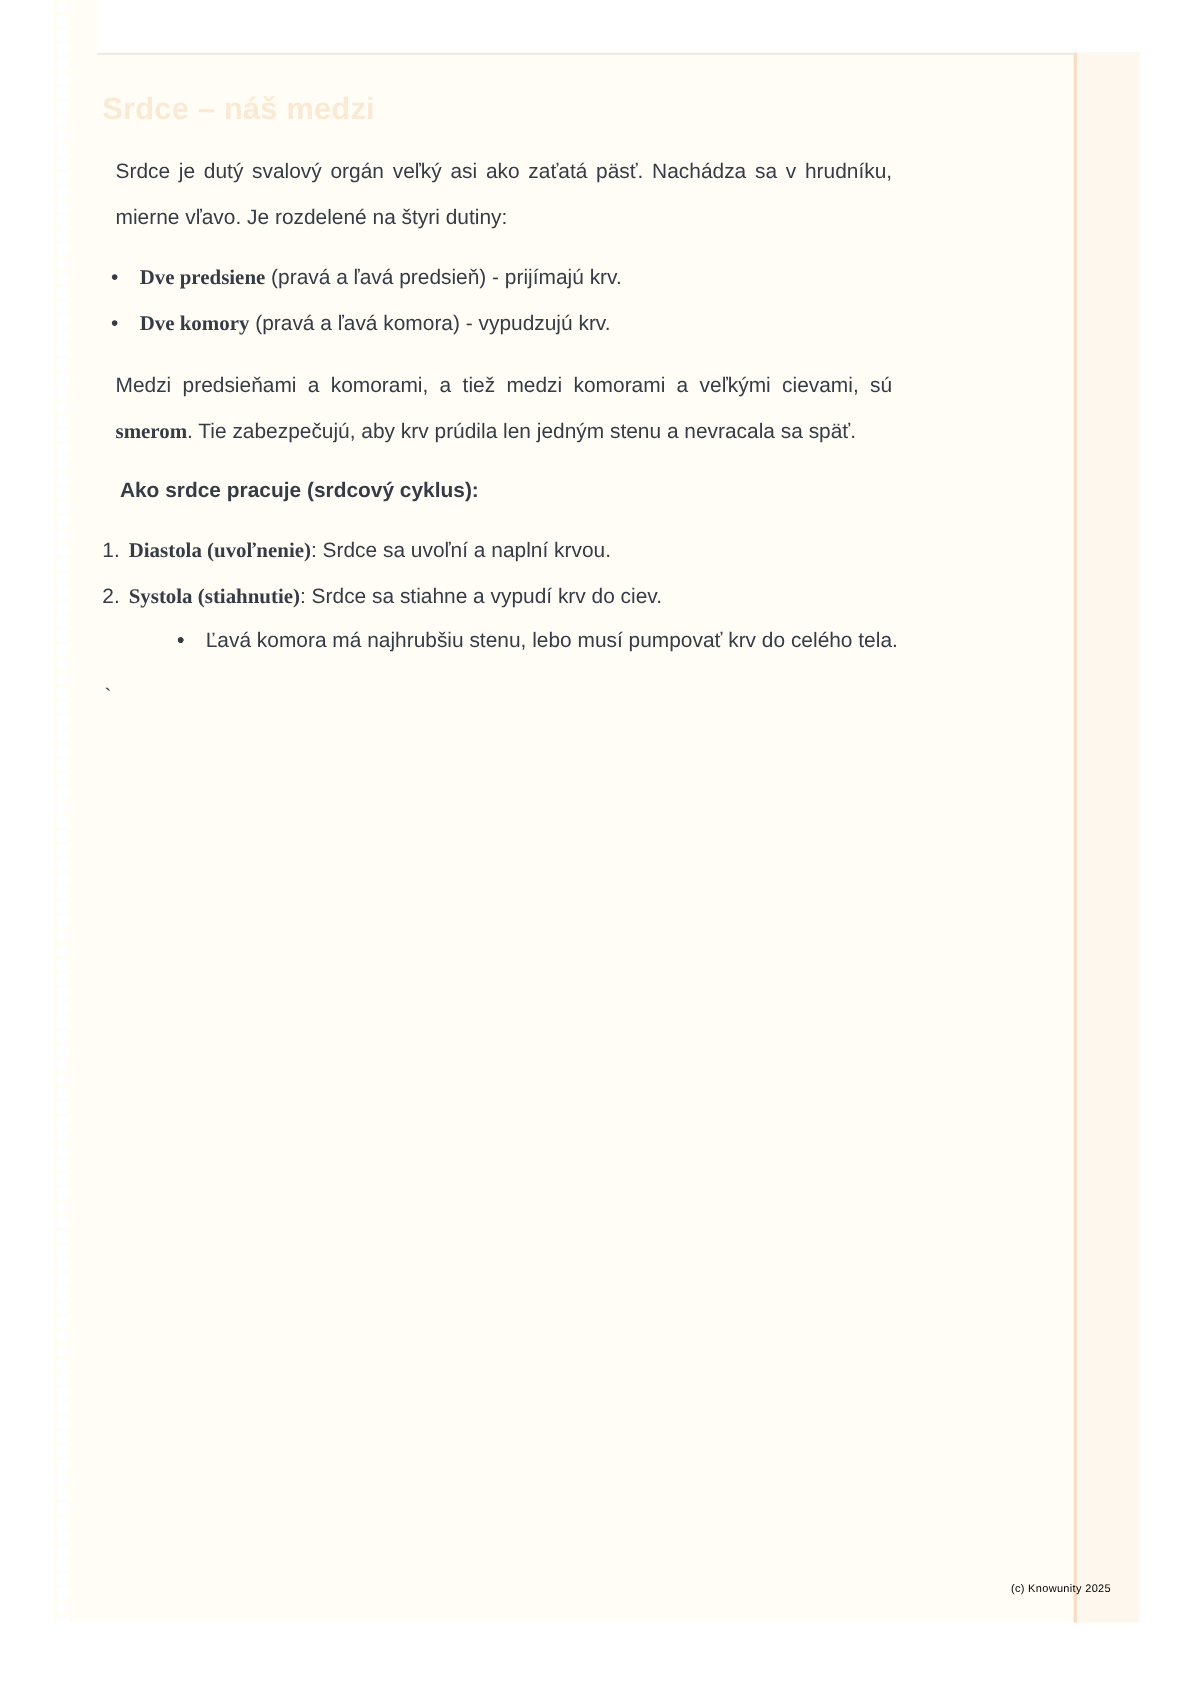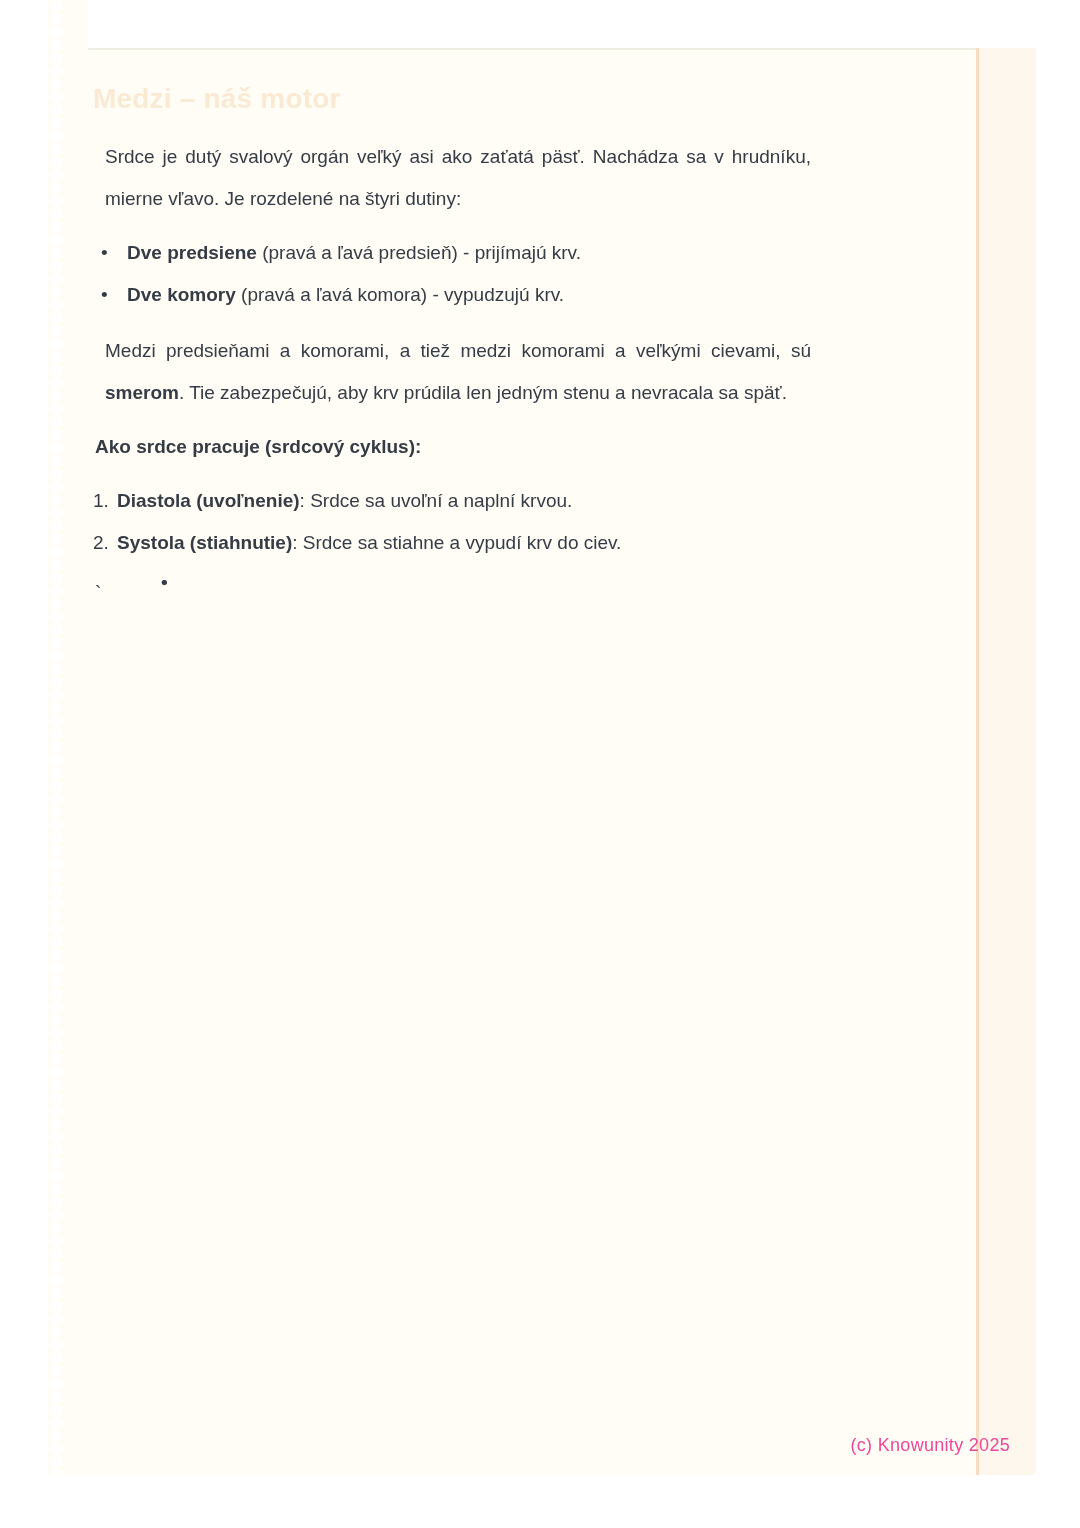--- a/index.html
+++ b/index.html
@@ -61,21 +61,21 @@
     line-height: 30px;
     font-weight: 700;
     color: #fbead3;
     letter-spacing: 0.2px;
   }
 
   p.body-par { margin: 12px; text-align: justify; }
   p.body-par.spaced { margin-top: 14px; }
 
   .subheading {
-    margin: 4px 0 0 2px;
+    margin: 4px 0 0 16px;
     font-weight: 700;
     line-height: 42px;
   }
 
   ul.chambers-list {
     list-style: none;
     margin: 9px 0 0 0;
     padding: 0;
   }
   ul.chambers-list > li {
@@ -111,43 +111,43 @@
     padding-left: 70px;
     line-height: 41px;
   }
   ul.sub-list .bullet-dot { left: 44px; line-height: 41px; }
 
   .stray { margin: 10px 0 0 2px; line-height: 42px; }
 
   .footer-credit {
     position: absolute;
     right: 70px; top: 1436px;
-    font-size: 18px;
+    font-size: 10px;
     line-height: 18px;
-    color: #ec4899;
+    color: #000000;
     letter-spacing: 0.3px;
   }
 
-  b { font-weight: 700; }
+  b { font-weight: 700; font-family: Liberation Serif, serif; }
 </style>
 </head>
 <body>
 
 <div class="stage">
 
   <div class="paper"></div>
   <div class="paper-top-white"></div>
   <div class="top-hairline"></div>
   <div class="perforation"></div>
   <div class="right-band"></div>
   <div class="margin-rule"></div>
 
   <div class="content">
 
-    <h1 class="doc-title">Medzi – náš motor</h1>
+    <h1 class="doc-title">Srdce – náš medzi</h1>
 
     <p class="body-par">Srdce je dutý svalový orgán veľký asi ako zaťatá päsť. Nachádza sa v hrudníku, mierne vľavo. Je rozdelené na štyri dutiny:</p>
 
     <ul class="chambers-list">
       <li>
         <span class="bullet-dot">•</span>
         <b>Dve predsiene</b><span> (pravá a ľavá predsieň) - prijímajú krv.</span>
       </li>
       <li>
         <span class="bullet-dot">•</span>
@@ -166,20 +166,21 @@
       </li>
       <li>
         <span class="ol-num">2.</span>
         <b>Systola (stiahnutie)</b><span>: Srdce sa stiahne a vypudí krv do ciev.</span>
         <ul class="sub-list">
           <li>
             <span class="bullet-dot">•</span>
           </li>
           <li>
             <span class="bullet-dot">•</span>
+            <span>Ľavá komora má najhrubšiu stenu, lebo musí pumpovať krv do celého tela.</span>
           </li>
         </ul>
       </li>
     </ol>
 
     <p class="stray">`</p>
 
   </div>
 
   <div class="footer-credit">(c) Knowunity 2025</div>

